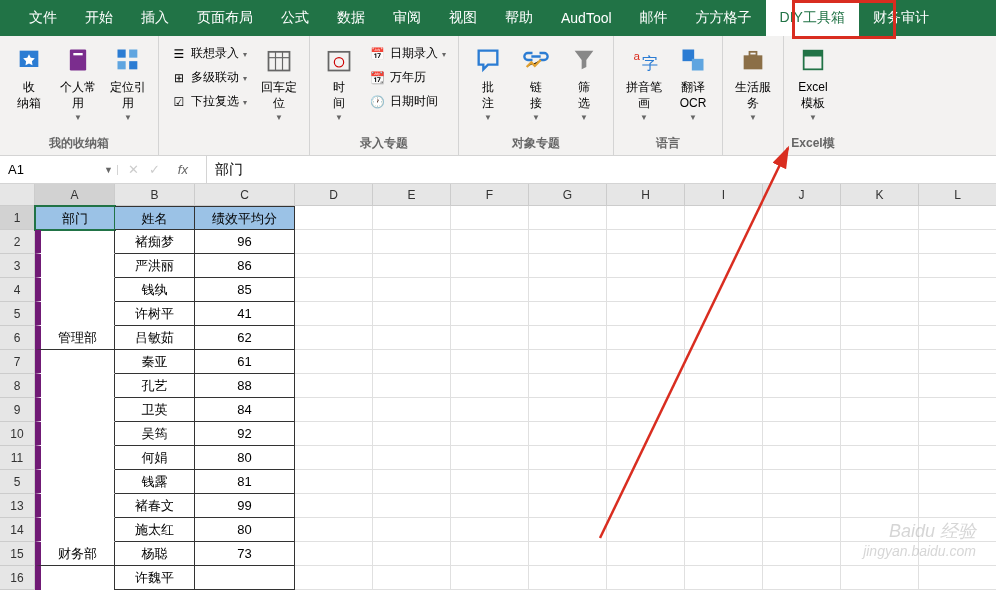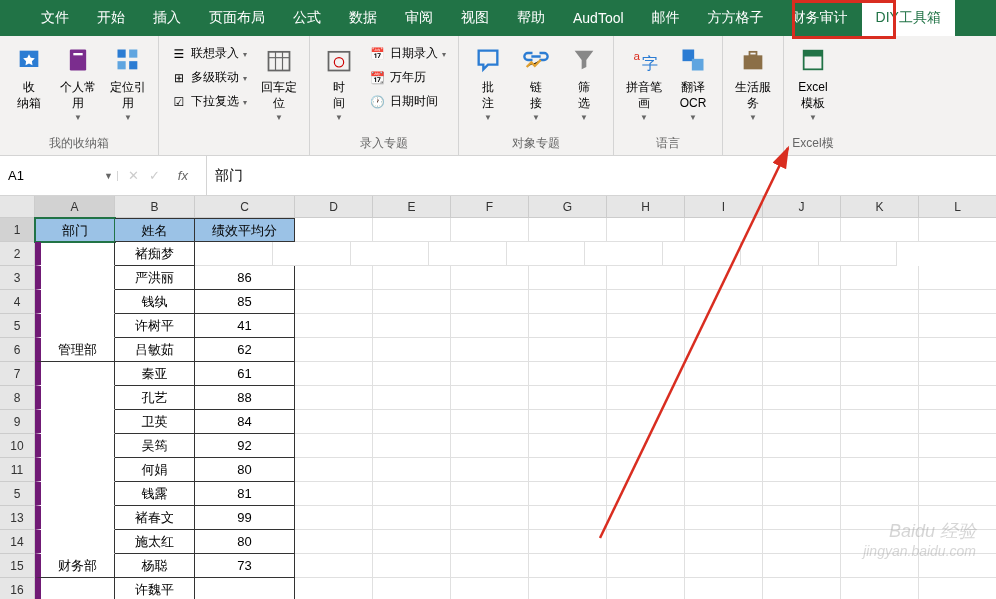--- a/index.html
+++ b/index.html
@@ -1,37 +1,37 @@
 <!DOCTYPE html>
 <html><head>
   <meta charset="utf-8">
   <style>
     * { box-sizing: border-box; margin: 0; padding: 0; }
     body { font-family: "Microsoft YaHei", Arial, sans-serif; font-size: 13px; background: #fff; overflow: hidden; width: 996px; height: 599px; position: relative; }
     
-    .tabs { background: #217346; display: flex; height: 36px; align-items: center; padding-left: 27px; }
+    .tabs { background: #217346; display: flex; height: 36px; align-items: center; padding-left: 15px; }
     .tab { color: #fff; padding: 0 14px; height: 36px; display: flex; align-items: center; cursor: pointer; font-size: 14px; }
     .tab.active { background: #fff; color: #217346; }
     .tab-highlight { border: 3px solid #d92d20; position: absolute; top: 0; left: 792px; width: 104px; height: 39px; pointer-events: none; }
     
     .ribbon { background: #f3f2f1; display: flex; border-bottom: 1px solid #d4d4d4; height: 120px; }
     .group { border-right: 1px solid #d4d4d4; padding: 4px 6px 0; display: flex; flex-direction: column; justify-content: space-between; }
-    .group-label { text-align: center; color: #666; font-size: 12px; padding: 3px 0; }
+    .group-label { text-align: center; color: #666; font-size: 12px; padding: 3px 0; font-weight: bold; }
     .group-content { display: flex; gap: 2px; flex: 1; align-items: flex-start; }
     
     .big-btn { display: flex; flex-direction: column; align-items: center; justify-content: flex-start; padding: 4px 6px; cursor: pointer; min-width: 46px; }
     .big-icon { width: 32px; height: 32px; margin-bottom: 4px; display: flex; align-items: center; justify-content: center; }
     .big-btn-label { font-size: 12px; text-align: center; line-height: 1.3; }
     .dropdown-arrow { font-size: 8px; color: #666; margin-top: 2px; }
     
     .small-btn-col { display: flex; flex-direction: column; gap: 1px; padding: 2px; }
     .small-btn { display: flex; align-items: center; gap: 4px; padding: 3px 4px; cursor: pointer; font-size: 12px; white-space: nowrap; }
     .small-icon { width: 16px; height: 16px; display: inline-flex; align-items: center; justify-content: center; }
     
-    .formula-bar { display: flex; align-items: center; height: 40px; border-bottom: 1px solid #d4d4d4; background: #fff; }
+    .formula-bar { display: flex; align-items: center; height: 28px; border-bottom: 1px solid #d4d4d4; background: #fff; }
     .name-box { width: 100px; padding: 0 8px; border: none; font-size: 13px; height: 100%; }
     .name-box-arrow { width: 18px; text-align: center; color: #666; border-right: 1px solid #d4d4d4; font-size: 9px; cursor: pointer; }
     .fx-btns { display: flex; align-items: center; gap: 10px; padding: 0 10px; border-right: 1px solid #d4d4d4; height: 100%; color: #888; }
     .fx-btn { cursor: pointer; font-size: 13px; }
     .fx-label { font-style: italic; color: #666; padding: 0 8px; font-size: 13px; }
     .formula-input { flex: 1; border: none; padding: 0 8px; font-size: 14px; height: 100%; outline: none; }
     
     .grid-area { display: flex; position: relative; }
     .row-headers { width: 35px; }
     .select-all { width: 35px; height: 22px; background: #e6e6e6; border-right: 1px solid #ccc; border-bottom: 1px solid #ccc; }
@@ -72,22 +72,22 @@
   <div class="tab">插入</div>
   <div class="tab">页面布局</div>
   <div class="tab">公式</div>
   <div class="tab">数据</div>
   <div class="tab">审阅</div>
   <div class="tab">视图</div>
   <div class="tab">帮助</div>
   <div class="tab">AudTool</div>
   <div class="tab">邮件</div>
   <div class="tab">方方格子</div>
+  <div class="tab active">DIY工具箱</div>
   <div class="tab">财务审计</div>
-  <div class="tab active">DIY工具箱</div>
 </div>
 <div class="tab-highlight"></div>
 
 <div class="ribbon">
   <div class="group">
     <div class="group-content">
       <div class="big-btn">
         <div class="big-icon">
             <svg width="28" height="28" viewBox="0 0 24 24">
               <path fill="#2b7cd3" d="M4 4h16v14H4z"></path>
@@ -351,20 +351,21 @@
           <div class="cell col-other"></div>
           <div class="cell col-other"></div>
           <div class="cell col-other"></div>
           <div class="cell col-other"></div>
           <div class="cell col-other"></div>
           <div class="cell col-other"></div>
         </div>
         <div class="row">
           <div class="cell data-cell col-A dept" style="border-bottom: 1px solid transparent;"></div>
           <div class="cell data-cell col-B">褚痴梦</div>
+          <div class="cell data-cell col-C">96</div>
           <div class="cell col-other"></div>
           <div class="cell col-other"></div>
           <div class="cell col-other"></div>
           <div class="cell col-other"></div>
           <div class="cell col-other"></div>
           <div class="cell col-other"></div>
           <div class="cell col-other"></div>
           <div class="cell col-other"></div>
           <div class="cell col-other"></div>
         </div>

